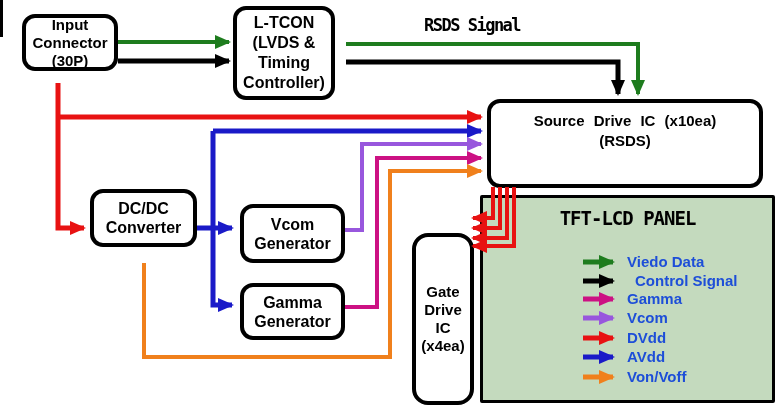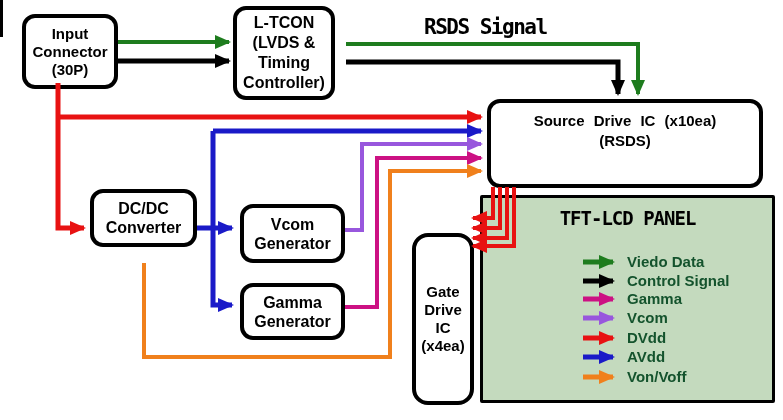--- a/index.html
+++ b/index.html
@@ -7,45 +7,45 @@
     position:relative; width:783px; height:420px; background:#ffffff;
     font-family:"Liberation Sans", sans-serif; overflow:hidden;
   }
   .box {
     position:absolute; box-sizing:border-box; background:#ffffff;
     border:4px solid #000; border-radius:13px;
     display:flex; align-items:center; justify-content:center;
     text-align:center; font-weight:bold; color:#000;
     white-space:pre-line; z-index:2; line-height:19px; font-size:16px;
   }
-  #box-input   { left:22px;  top:14px;  width:96px;  height:75px; font-size:15px; line-height:18px; }
+  #box-input   { left:22px;  top:14px;  width:96px;  height:57px; font-size:15px; line-height:18px; }
   #box-ltcon   { left:233px; top:6px;   width:102px; height:94px; font-size:16px; line-height:20px; }
   #box-source  { left:487px; top:99px;  width:276px; height:89px; font-size:15px; line-height:20px;
                  align-items:flex-start; padding-top:8px; word-spacing:5px; }
   #box-dcdc    { left:90px;  top:189px; width:107px; height:58px; }
   #box-vcom    { left:240px; top:204px; width:105px; height:59px; }
   #box-gamma   { left:240px; top:283px; width:105px; height:57px; }
   #box-gate    { left:412px; top:213px; width:62px;  height:172px; border-radius:16px;
                  font-size:15px; line-height:18px;margin-top:20px; }
   #panel {
     position:absolute; left:480px; top:195px; width:295px; height:208px;
     box-sizing:border-box; border:3px solid #000; border-radius:2px; z-index:1;
   }
   #panel-title {
     position:absolute; left:480px; top:207px; width:295px; text-align:center;
     font-family:"DejaVu Sans Mono", monospace; font-weight:bold; font-size:19px;
     letter-spacing:-1px; color:#000; z-index:3;
   }
   #rsds-label {
     position:absolute; left:424px; top:15px; width:160px;
-    font-family:"DejaVu Sans Mono", monospace; font-weight:bold; font-size:21px;
+    font-family:"DejaVu Sans Mono", monospace; font-weight:bold; font-size:17px;
     letter-spacing:-1.5px; color:#000; z-index:3;
   }
   .legend-label {
-    position:absolute; left:627px; font-size:15px; font-weight:bold; color:#14532d;
+    position:absolute; left:627px; font-size:15px; font-weight:bold; color:#1d4ed8;
     line-height:20px; z-index:3; white-space:nowrap;
   }
   #wires { position:absolute; left:0; top:0; z-index:5; pointer-events:none; }
   #edge-artifact { position:absolute; left:0; top:0; width:3px; height:37px; background:#000; z-index:4; }
 </style>
 </head>
 <body>
 
 <div id="stage">
 
@@ -70,21 +70,21 @@
   <div class="box" id="box-gamma">Gamma
 Generator</div>
   <div class="box" id="box-gate">Gate
 Drive
 IC
 (x4ea)</div>
 
   <div id="rsds-label">RSDS Signal</div>
 
   <div class="legend-label" style="top:252px;">Viedo Data</div>
-  <div class="legend-label" style="top:271px;">Control Signal</div>
+  <div class="legend-label" style="top:271px;margin-left:8px;">Control Signal</div>
   <div class="legend-label" style="top:289px;">Gamma</div>
   <div class="legend-label" style="top:308px;">Vcom</div>
   <div class="legend-label" style="top:328px;">DVdd</div>
   <div class="legend-label" style="top:347px;">AVdd</div>
   <div class="legend-label" style="top:367px;">Von/Voff</div>
 
   <svg id="wires" width="783" height="420" viewBox="0 0 783 420">
     <defs>
       <marker id="mk-green" viewBox="0 0 16 14" markerWidth="16" markerHeight="14" refX="14" refY="7" orient="auto" markerUnits="userSpaceOnUse">
         <path d="M0,0 L16,7 L0,14 Z" fill="#1e7c1e"></path>

